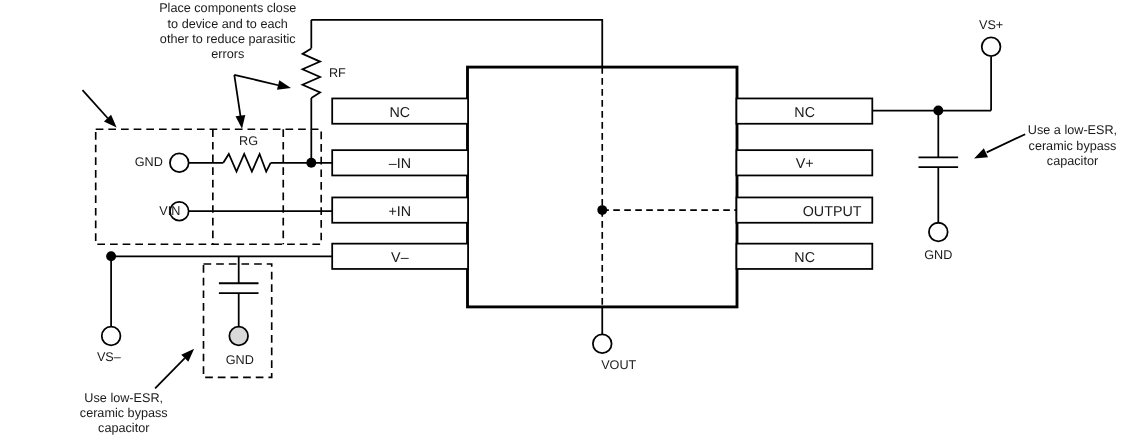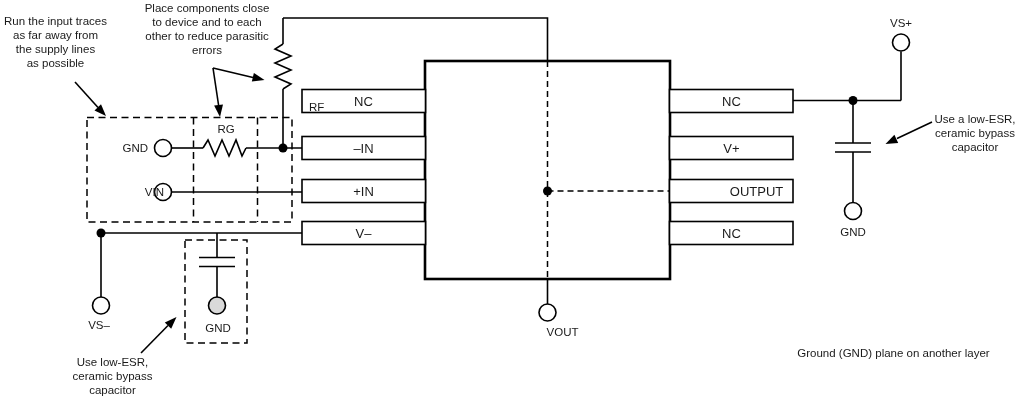--- a/index.html
+++ b/index.html
@@ -113,37 +113,32 @@
       <polygon points="264.5,80 251.8,81.6 253.9,72.9" fill="#000" stroke="none"></polygon>
 
       <line x1="932" y1="122" x2="897" y2="138.5"></line>
       <polygon points="885.5,144 894.4,134.7 898.2,142.9" fill="#000" stroke="none"></polygon>
 
       <line x1="141" y1="353" x2="168" y2="325.5"></line>
       <polygon points="176.5,317 171.2,328.8 164.8,322.4" fill="#000" stroke="none"></polygon>
     </g>
   </svg>
 
-  <div class="lbl center" style="left:-1px;top:14px;width:113px;">Run the input traces
-as far away from
-the supply lines
-as possible</div>
   <div class="lbl center" style="left:129px;top:1px;width:156px;">Place components close
 to device and to each
 other to reduce parasitic
 errors</div>
   <div class="lbl center" style="left:921px;top:112px;width:108px;">Use a low-ESR,
 ceramic bypass
 capacitor</div>
   <div class="lbl center" style="left:52px;top:355px;width:121px;">Use low-ESR,
 ceramic bypass
 capacitor</div>
-  <div class="lbl center" style="left:789px;top:346px;width:209px;">Ground (GND) plane on another layer</div>
 
-  <div class="lbl" style="left:309px;top:60px;margin-top:40px;">RF</div>
+  <div class="lbl" style="left:299px;top:60px;">RF</div>
   <div class="lbl center" style="left:211px;top:122px;width:30px;">RG</div>
 
   <div class="lbl right" style="left:106px;top:141px;width:42px;">GND</div>
   <div class="lbl right" style="left:122px;top:185px;width:42px;">VIN</div>
   <div class="lbl center" style="left:79px;top:318px;width:40px;">VS–</div>
   <div class="lbl center" style="left:197px;top:321px;width:42px;">GND</div>
   <div class="lbl center" style="left:532px;top:325px;width:61px;">VOUT</div>
   <div class="lbl center" style="left:881px;top:16px;width:40px;">VS+</div>
   <div class="lbl center" style="left:833px;top:225px;width:40px;">GND</div>
 

